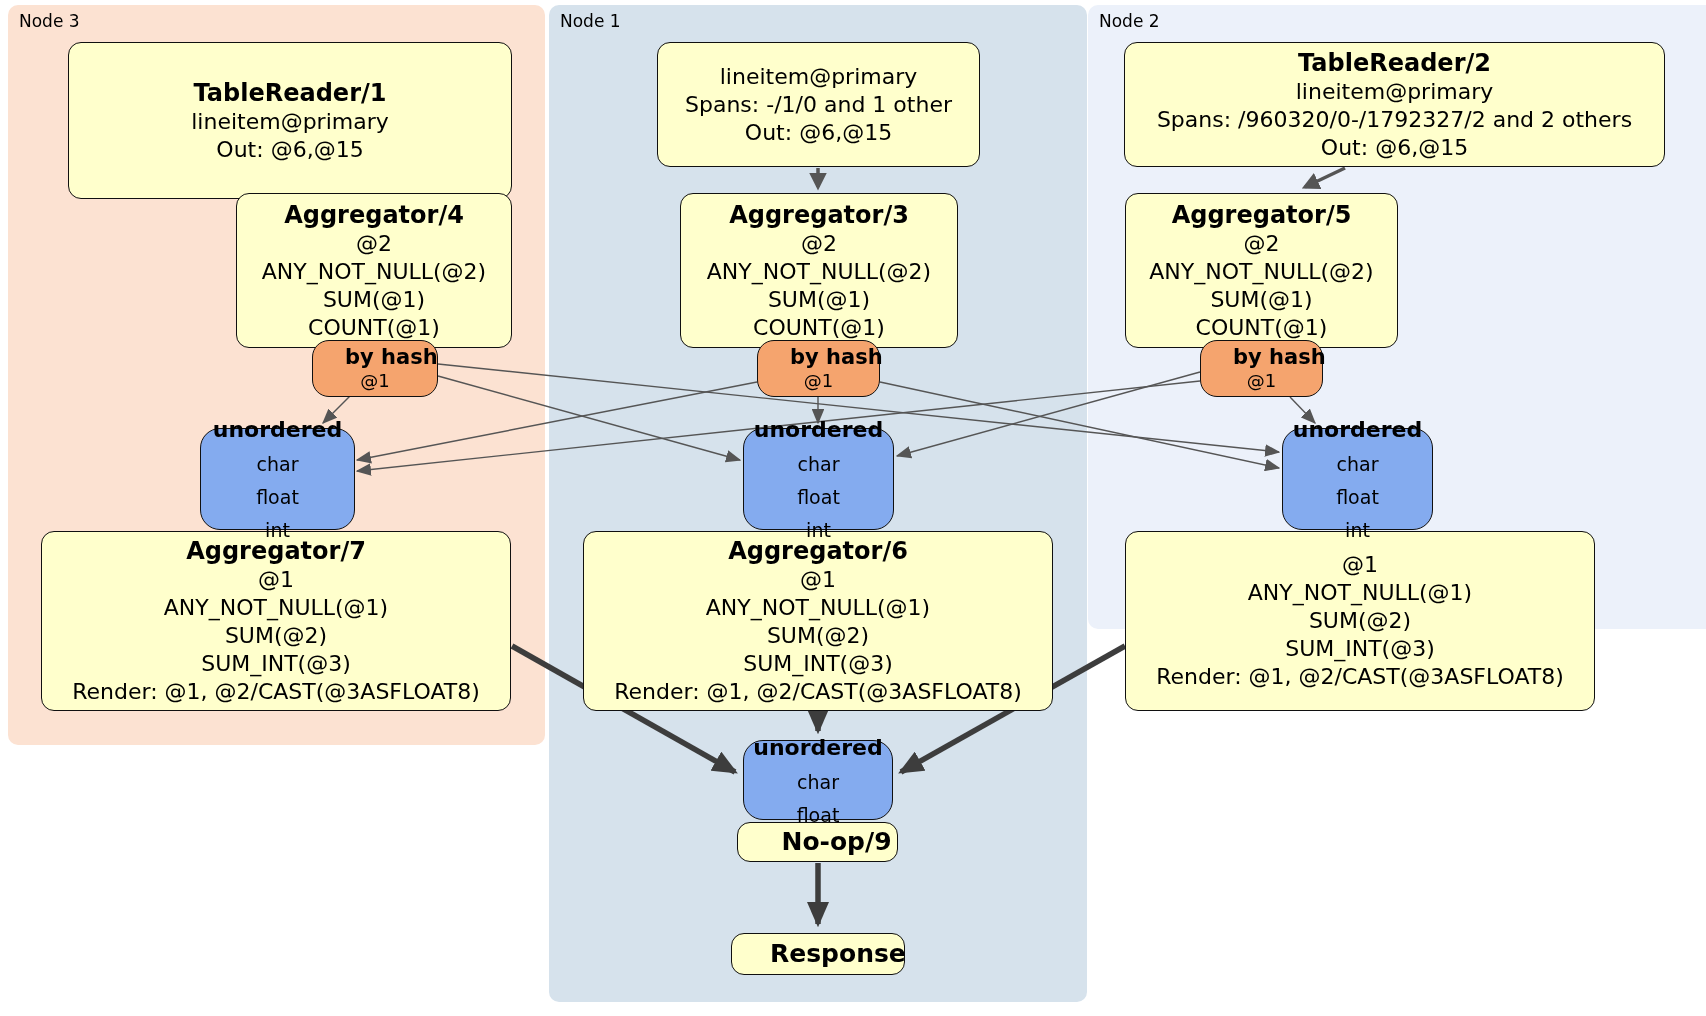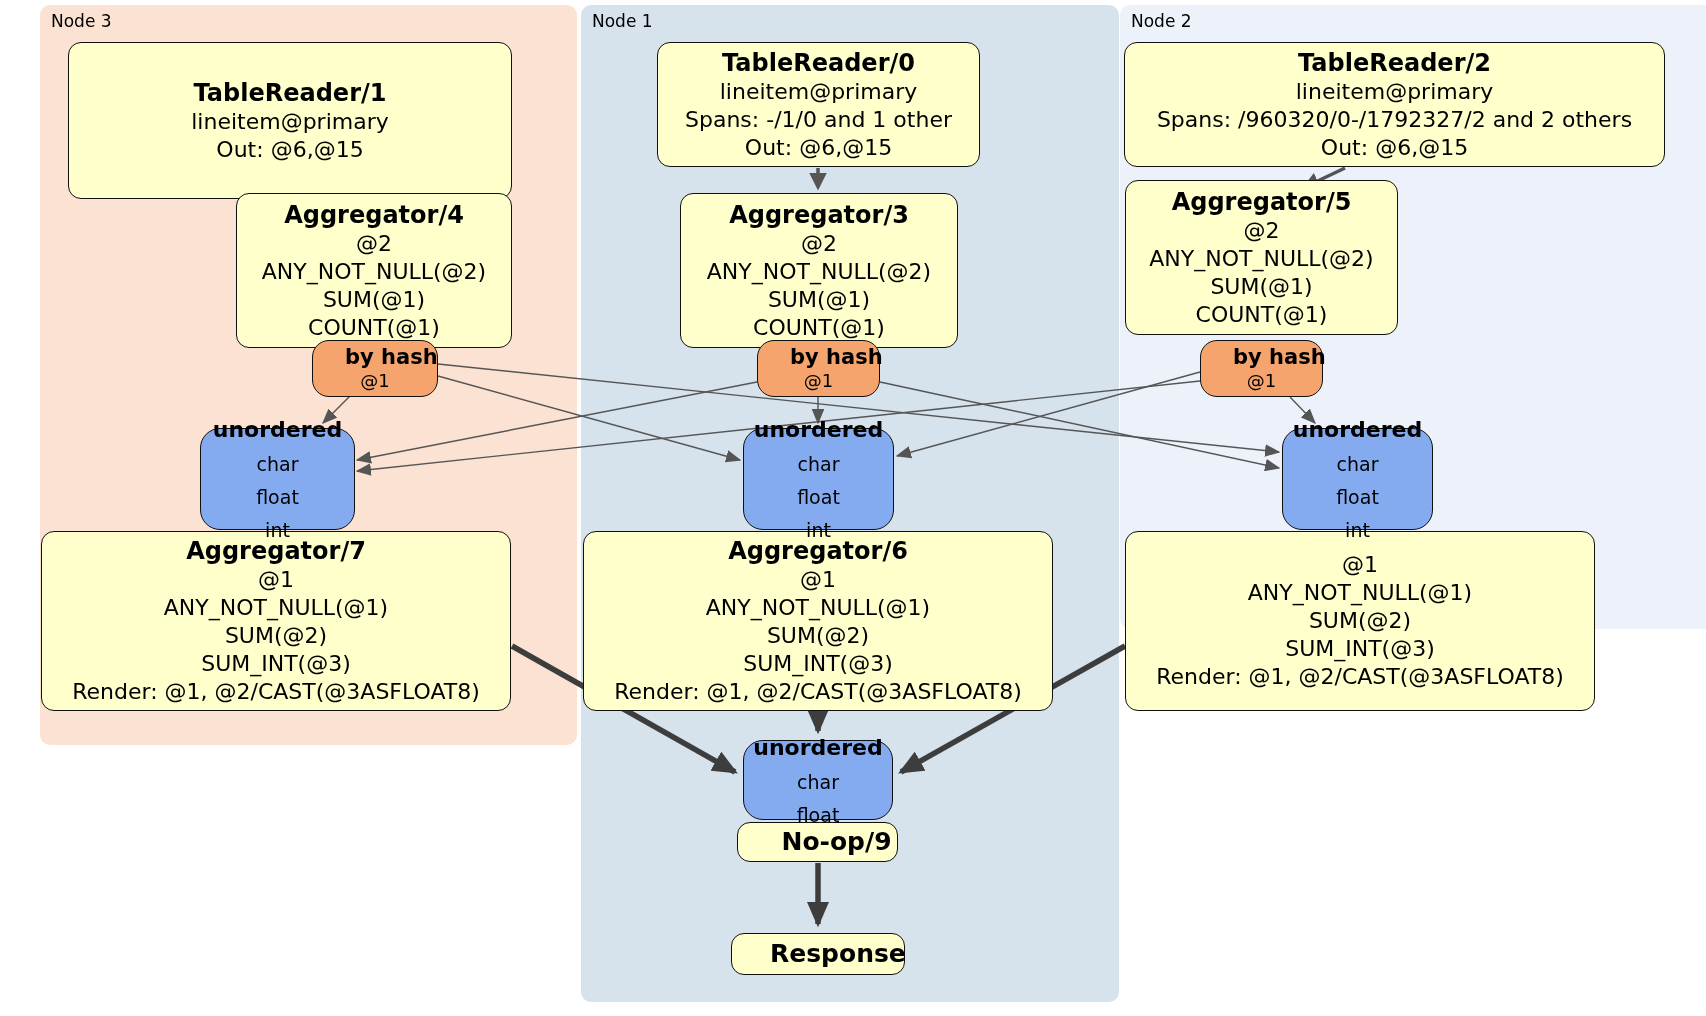--- a/index.html
+++ b/index.html
@@ -1,20 +1,20 @@
 <!DOCTYPE html>
 <html style="--node3-bg: #fce2d2; --node1-bg: #d6e2ec; --node2-bg: #ecf1fa; --proc-fill: #ffffcc; --router-fill: #f5a46e; --sync-fill: #84abef;"><head>
 <meta charset="utf-8">
 <style>
   html,body{margin:0;padding:0;background:#ffffff;}
   .canvas{
     position:relative;width:1706px;height:1016px;overflow:hidden;
     font-family:"DejaVu Sans","Liberation Sans",sans-serif;color:#000;background:#ffffff;
   }
-  .region{position:absolute;border-radius:10px;margin-left:32px;}
+  .region{position:absolute;border-radius:10px;}
   #region-node3{left:8px;top:5px;width:537px;height:740px;background:var(--node3-bg);}
   #region-node1{left:549px;top:5px;width:538px;height:997px;background:var(--node1-bg);}
   #region-node2{left:1088px;top:5px;width:610px;height:624px;background:var(--node2-bg);padding-left:44px;}
   .region-label{position:absolute;left:11px;top:6px;font-size:17px;color:#000;}
   svg.edges{position:absolute;left:0;top:0;z-index:2;}
   .pbox{
     position:absolute;z-index:3;background:var(--proc-fill);
     border:1.6px solid #101010;border-radius:13px;text-align:center;
     display:flex;flex-direction:column;justify-content:center;box-sizing:border-box;
   }
@@ -102,21 +102,20 @@
   <div class="pbox" style="left:41px;top:531px;width:470px;height:180px">
     <div class="title">Aggregator/7</div>
     <div class="line">@1</div>
     <div class="line">ANY_NOT_NULL(@1)</div>
     <div class="line">SUM(@2)</div>
     <div class="line">SUM_INT(@3)</div>
     <div class="line">Render: @1, @2/CAST(@3ASFLOAT8)</div>
   </div>
 
   <div class="pbox" style="left:657px;top:42px;width:323px;height:125px">
-    <div class="title">TableReader/0</div>
     <div class="line">lineitem@primary</div>
     <div class="line">Spans: -/1/0 and 1 other</div>
     <div class="line">Out: @6,@15</div>
   </div>
   <div class="pbox" style="left:680px;top:193px;width:278px;height:155px">
     <div class="title">Aggregator/3</div>
     <div class="line">@2</div>
     <div class="line">ANY_NOT_NULL(@2)</div>
     <div class="line">SUM(@1)</div>
     <div class="line">COUNT(@1)</div>
@@ -139,21 +138,21 @@
     <div class="line">SUM_INT(@3)</div>
     <div class="line">Render: @1, @2/CAST(@3ASFLOAT8)</div>
   </div>
 
   <div class="pbox" style="left:1124px;top:42px;width:541px;height:125px">
     <div class="title">TableReader/2</div>
     <div class="line">lineitem@primary</div>
     <div class="line">Spans: /960320/0-/1792327/2 and 2 others</div>
     <div class="line">Out: @6,@15</div>
   </div>
-  <div class="pbox" style="left:1125px;top:180px;width:273px;height:155px">
+  <div class="pbox" style="left:1125px;top:193px;width:273px;height:155px">
     <div class="title">Aggregator/5</div>
     <div class="line">@2</div>
     <div class="line">ANY_NOT_NULL(@2)</div>
     <div class="line">SUM(@1)</div>
     <div class="line">COUNT(@1)</div>
   </div>
   <div class="pbox router" style="left:1200px;top:340px;width:123px;height:57px">
     <div class="title" style="font-weight:bold">by hash</div>
     <div class="line">@1</div>
   </div>

